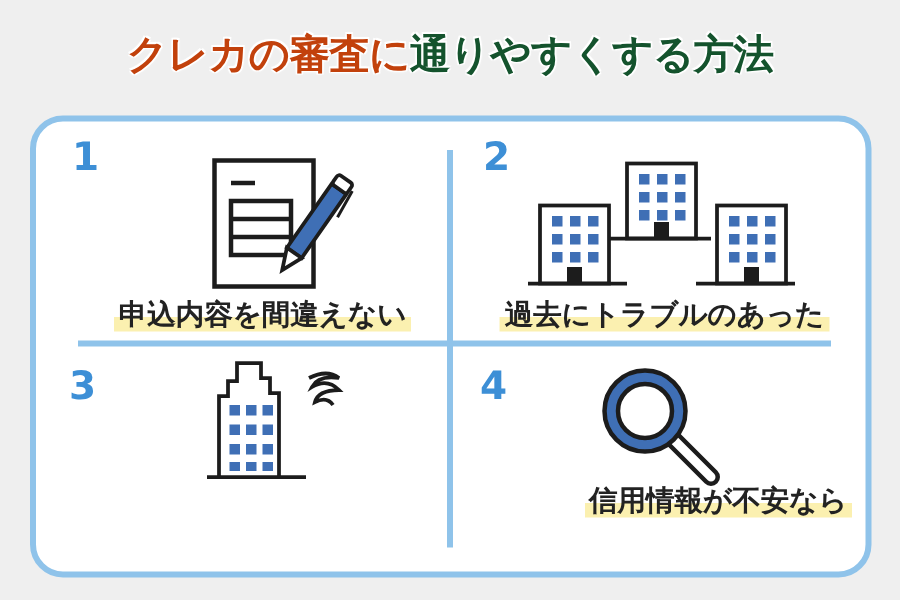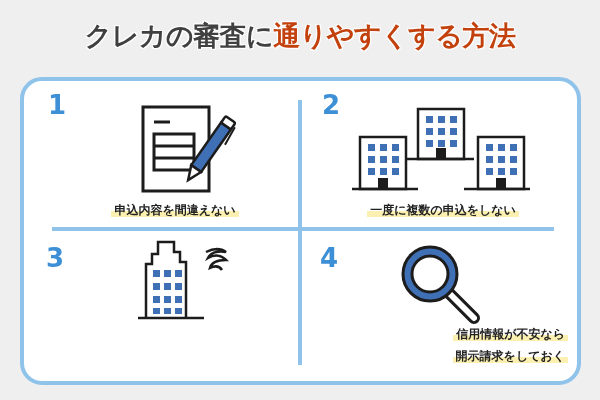--- a/index.html
+++ b/index.html
@@ -1,25 +1,25 @@
 <!DOCTYPE html>
 <html><head>
 <meta charset="utf-8">
 <style>
   html,body{margin:0;padding:0;}
   body{width:600px;height:400px;background:#efefef;position:relative;overflow:hidden;font-family:"DejaVu Sans",sans-serif;}
   .title{position:absolute;left:0;top:18px;width:600px;text-align:center;font-size:27px;font-weight:bold;letter-spacing:-0.5px;
     text-shadow:0 0 2px #fff,0 0 2px #fff,0 0 3px #fff,1px 1px 0 #fff,-1px -1px 0 #fff,1px -1px 0 #fff,-1px 1px 0 #fff;}
-  .title .black{color:#404040;margin-top:44px;}
-  .title .red{color:#c2410c;text-align:center;}
+  .title .black{color:#c2410c;margin-top:44px;}
+  .title .red{color:#14532d;text-align:center;}
   .card{position:absolute;left:20px;top:77px;width:553px;height:300px;background:#fff;border:4px solid #8fc3ea;border-radius:22px;}
   .vdiv{position:absolute;left:298px;top:100px;width:4px;height:265px;background:#8fc3ea;}
   .hdiv{position:absolute;left:52px;top:227px;width:502px;height:4px;background:#8fc3ea;}
   .num{position:absolute;font-size:26px;font-weight:bold;color:#3d8fd6;}
-  .label{position:absolute;text-align:center;font-size:12px;font-weight:bold;color:#222;line-height:22px;}
+  .label{position:absolute;text-align:center;font-size:19px;font-weight:bold;color:#222;line-height:22px;}
   .label span{background:linear-gradient(transparent 55%,#fbf0b0 55%);padding:0 3px;}
   svg{position:absolute;}
 </style>
 </head>
 <body>
 
 <div class="title">
   <span class="black">クレカの審査に</span><span class="red">通りやすくする方法</span>
 </div>
 
@@ -93,21 +93,21 @@
         <rect x="32" y="22" width="7" height="7"></rect>
         <rect x="8" y="34" width="7" height="7"></rect>
         <rect x="20" y="34" width="7" height="7"></rect>
         <rect x="32" y="34" width="7" height="7"></rect>
       </g>
     <rect x="18" y="44" width="10" height="11" fill="#1c1c1c"></rect>
     <line x1="-14" y1="55" x2="52" y2="55" stroke="#1c1c1c" stroke-width="2.5"></line>
   </g>
 </svg>
 <div class="label" style="left:318px;top:199px;width:250px;">
-  <span>一度に複数の申込をしない</span>
+  <span>過去にトラブルのあった</span>
 </div>
 
 <div class="num" style="left:46px;top:243px;">3</div>
 <svg style="left:138px;top:238px;" width="100" height="82" viewBox="0 0 100 82">
   <polyline points="8,80 8,26 14,26 14,16 20,16 20,4 36,4 36,14 42,14 42,24 48,24 48,80" fill="#fff" stroke="#1c1c1c" stroke-width="2.5"></polyline>
   <g fill="#3f6fb5">
     <rect x="15" y="32" width="7" height="7"></rect>
       <rect x="26" y="32" width="7" height="7"></rect>
       <rect x="37" y="32" width="7" height="7"></rect>
     <rect x="15" y="45" width="7" height="7"></rect>
@@ -128,14 +128,14 @@
 </div>
 
 <div class="num" style="left:320px;top:243px;">4</div>
 <svg style="left:398px;top:244px;" width="86" height="82" viewBox="0 0 86 82">
   <line x1="50" y1="48" x2="76" y2="74" stroke="#1c1c1c" stroke-width="12" stroke-linecap="round"></line>
   <line x1="50" y1="48" x2="76" y2="74" stroke="#fff" stroke-width="6" stroke-linecap="round"></line>
   <circle cx="32" cy="30" r="27" fill="#3f6fb5" stroke="#1c1c1c" stroke-width="3"></circle>
   <circle cx="32" cy="30" r="18" fill="#fff" stroke="#1c1c1c" stroke-width="3"></circle>
 </svg>
 <div class="label" style="left:318px;top:323px;width:250px;text-align:right;">
-  <span>信用情報が不安なら</span><br><span>開示請求をしておく</span>
+  <span>信用情報が不安なら</span><br>
 </div>
 
 </body></html>

